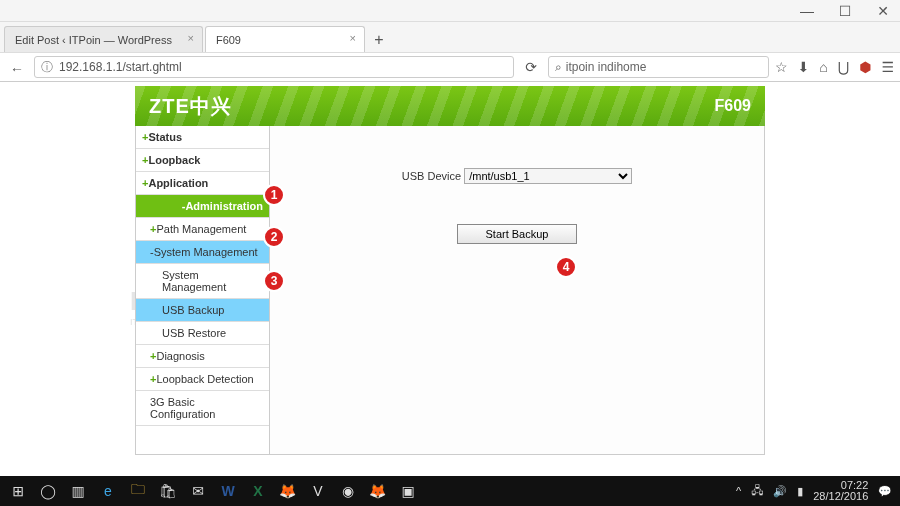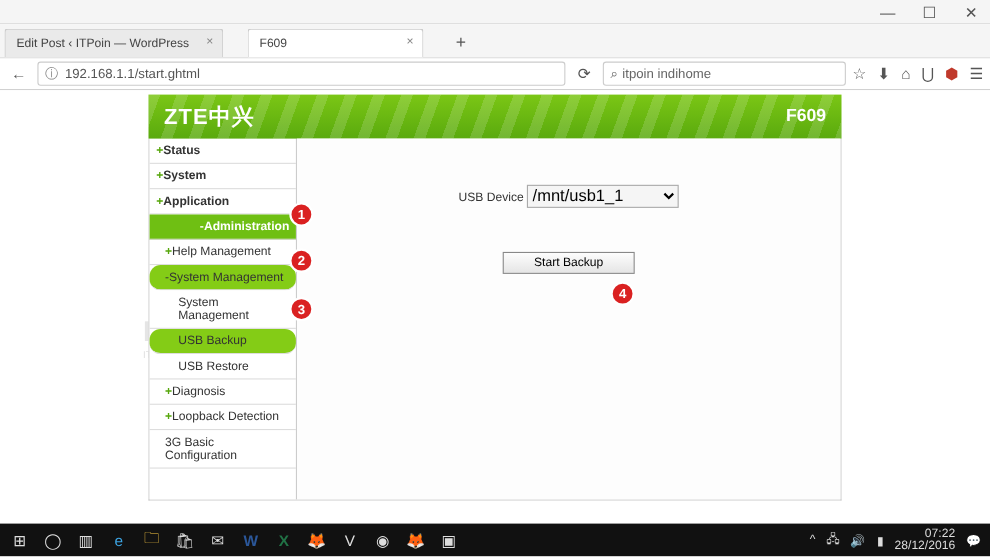--- a/index.html
+++ b/index.html
@@ -1,20 +1,20 @@
 <!DOCTYPE html>
 <html><head>
 <meta charset="utf-8">
 <style>
   html,body{margin:0;padding:0;font-family:Arial,Helvetica,sans-serif;font-size:12px;background:#f0f0f0;color:#333;}
   *{box-sizing:border-box;}
   
   .browser{width:900px;height:506px;position:relative;overflow:hidden;background:#fff;}
   .title-bar{height:22px;background:#f5f5f5;border-bottom:1px solid #ddd;display:flex;align-items:center;justify-content:flex-end;padding:0 6px;gap:16px;font-size:14px;color:#555;}
-  .tabs-row{height:30px;background:#f5f5f5;display:flex;align-items:flex-end;padding-left:4px;gap:20px;}
+  .tabs-row{height:30px;background:#f5f5f5;display:flex;align-items:flex-end;padding-left:4px;}
   .tab{height:26px;min-width:160px;padding:0 30px 0 10px;border:1px solid #ccc;border-bottom:none;border-radius:3px 3px 0 0;background:#eaeaea;display:flex;align-items:center;position:relative;font-size:11px;color:#444;margin-right:2px;}
   .tab.active{background:#fff;}
   .tab .x{position:absolute;right:8px;top:5px;color:#888;}
   .newtab{width:24px;height:24px;display:flex;align-items:center;justify-content:center;color:#555;font-size:16px;}
   .addr-row{height:30px;background:#fff;border-top:1px solid #ddd;border-bottom:1px solid #ccc;display:flex;align-items:center;padding:0 6px;gap:6px;}
   .icon-btn{width:22px;height:22px;display:flex;align-items:center;justify-content:center;border-radius:3px;color:#555;font-size:14px;}
   .url-box{flex:0 0 480px;height:22px;border:1px solid #ccc;border-radius:3px;padding:0 6px;display:flex;align-items:center;color:#555;}
   .url-box .lock{margin-right:6px;color:#888;}
   .search-box{flex:1;height:22px;border:1px solid #ccc;border-radius:3px;padding:0 6px;display:flex;align-items:center;color:#666;}
   .toolbar-right{display:flex;gap:10px;align-items:center;font-size:14px;color:#555;}
@@ -26,27 +26,27 @@
   .hdr .logo{font-size:20px;letter-spacing:1px;}
   .hdr .model{font-size:16px;}
   .body{display:flex;border:1px solid #ccc;border-top:none;background:#fff;min-height:300px;}
   .side{width:134px;border-right:1px solid #ccc;background:#fff;font-size:11px;}
   .side .it{padding:5px 6px;border-bottom:1px solid #ddd;color:#333;}
   .side .top{font-weight:bold;}
   .side .plus{color:#58a80e;font-weight:bold;}
   .side .sel{background:#6fbf13;color:#fff;font-weight:bold;text-align:right;}
   .side .sub{padding-left:14px;font-weight:normal;}
   .side .sub2{padding-left:26px;}
-  .side .sub-sel{background:#84cc16;border-radius:10px;}
+  .side .sub-sel{background:#7dd3fc;}
   .main{flex:1;padding:6px 10px;position:relative;font-size:11px;background:#fdfdfd;}
   .path-row{display:flex;align-items:center;gap:18px;border-bottom:1px solid #ddd;padding-bottom:4px;}
   .path-row .path{flex:1;color:#444;}
   .path-row a{color:#333;text-decoration:underline;}
   .form-row{margin-top:36px;text-align:center;}
-  .form-row select{width:138px;font-size:15px;background:#f5f5f5;border:1px solid #aaa;}
+  .form-row select{width:168px;font-size:11px;background:#f5f5f5;border:1px solid #aaa;}
   .btn-start{margin:40px auto 0;display:block;width:120px;height:20px;font-size:11px;border:1px solid #888;background:linear-gradient(#fdfdfd,#e5e5e5);}
   
   .badge{position:absolute;width:22px;height:22px;border-radius:50%;background:#da2121;color:#fff;font-weight:bold;font-size:12px;display:flex;align-items:center;justify-content:center;border:2px solid #fff;}
   
   .wm{position:absolute;left:130px;top:204px;font-size:26px;font-weight:bold;color:#d0d0d0;opacity:.55;pointer-events:none;}
   .wm small{display:block;font-size:9px;color:#c8c8c8;font-weight:normal;}
   
   .taskbar{position:absolute;bottom:0;left:0;right:0;height:30px;background:#111;color:#ddd;display:flex;align-items:center;justify-content:space-between;padding:0 8px;font-size:11px;}
   .tb-left{display:flex;gap:10px;align-items:center;}
   .tb-ico{width:20px;height:20px;display:flex;align-items:center;justify-content:center;font-size:14px;}
@@ -102,24 +102,24 @@
     </div>
 
     <div class="router">
       <div class="hdr">
         <span class="logo">ZTE中兴</span>
         <span class="model">F609</span>
       </div>
       <div class="body">
         <div class="side">
           <div class="it top"><span class="plus">+</span><span>Status</span></div>
-          <div class="it top"><span class="plus">+</span><span>System</span></div>
+          <div class="it top"><span class="plus">+</span><span>Loopback</span></div>
           <div class="it top"><span class="plus">+</span><span>Application</span></div>
           <div class="it top sel"><span style="color:#fff">-</span><span>Administration</span></div>
-          <div class="it sub"><span class="plus">+</span><span>Help Management</span></div>
+          <div class="it sub"><span class="plus">+</span><span>Path Management</span></div>
           <div class="it sub sub-sel"><span>-</span><span>System Management</span></div>
           <div class="it sub2">System Management</div>
           <div class="it sub2 sub-sel">USB Backup</div>
           <div class="it sub2">USB Restore</div>
           <div class="it sub"><span class="plus">+</span><span>Diagnosis</span></div>
           <div class="it sub"><span class="plus">+</span><span>Loopback Detection</span></div>
           <div class="it sub">3G Basic Configuration</div>
           <div style="height:28px;"></div>
         </div>
         <div class="main">

